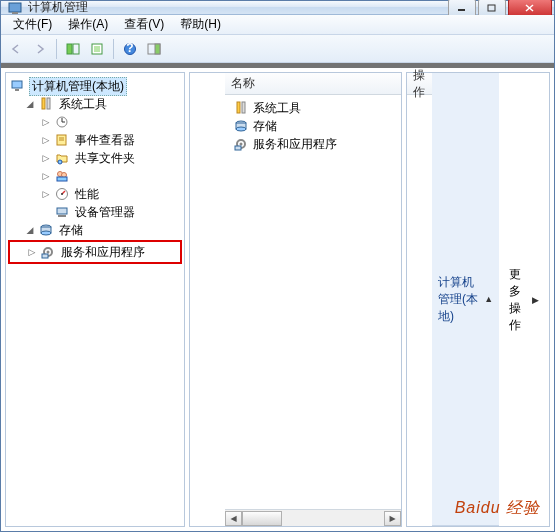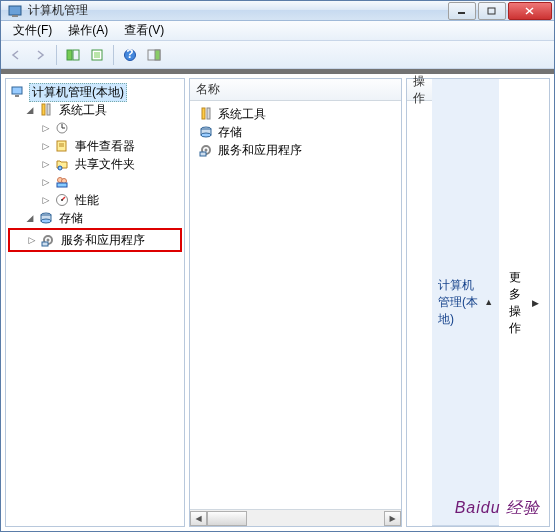--- a/index.html
+++ b/index.html
@@ -1,33 +1,33 @@
 <!DOCTYPE html>
 <html><head>
 <meta charset="utf-8">
 <style>
   * { box-sizing: border-box; margin: 0; padding: 0; font-family: "Microsoft YaHei", "SimSun", sans-serif; font-size: 12px; }
   body { background: #fff; }
   .window { width: 555px; height: 532px; border: 1px solid #5a7ca8; background: #fff; display: flex; flex-direction: column; }
-  .titlebar { height: 20px; background: linear-gradient(to bottom, #f5f9fd 0%, #dce8f6 45%, #c7daf0 46%, #d5e4f4 100%); display: flex; align-items: center; padding: 0 2px 0 6px; border-bottom: 1px solid #9fb9d8; }
+  .titlebar { height: 14px; background: linear-gradient(to bottom, #f5f9fd 0%, #dce8f6 45%, #c7daf0 46%, #d5e4f4 100%); display: flex; align-items: center; padding: 0 2px 0 6px; border-bottom: 1px solid #9fb9d8; }
   .titlebar .icon { width: 16px; height: 16px; margin-right: 5px; }
   .titlebar .title { flex: 1; color: #222; }
   .winbtns { display: flex; gap: 0; }
   .winbtn { width: 28px; height: 18px; border: 1px solid #a0a0a0; background: linear-gradient(#f2f6fb,#d4e2f0); border-radius: 2px; margin-left: 2px; display:flex; align-items:center; justify-content:center; cursor:default; }
   .winbtn.close { width: 44px; background: linear-gradient(#e77,#c33); border-color:#a22; color:#fff; }
   .winbtn svg { display:block; }
   .menubar { height: 20px; background: linear-gradient(#fafcfe,#e8f0f9); display:flex; align-items:center; padding: 0 4px; border-bottom:1px solid #c8d6e8; }
   .menuitem { padding: 2px 8px; cursor:default; }
   .toolbar { height: 28px; background: linear-gradient(#f5f9fd,#e3edf8); display:flex; align-items:center; padding: 0 4px; border-bottom:1px solid #c8d6e8; gap:2px; }
   .tbtn { width:22px; height:22px; border:1px solid transparent; display:flex;align-items:center;justify-content:center; border-radius:2px; }
   .tbtn.disabled { opacity:0.4; }
   .tsep { width:1px; height:20px; background:#b8c8dc; margin:0 3px; }
   .body { flex:1; display:flex; border-top:5px solid #737373; min-height:0; }
   .tree-pane { width:180px; border:1px solid #b8c8dc; margin:4px 2px 4px 4px; background:#fff; overflow:auto; }
-  .list-pane { flex:1; border:1px solid #b8c8dc; margin:4px 2px; background:#fff; display:flex; flex-direction:column; min-height:0; }
+  .list-pane { flex:1; border:1px solid #b8c8dc; margin:4px 2px; background:#fff; display:flex; flex-direction:column; min-height:0;padding-left:35px; }
   .actions-pane { width:144px; border:1px solid #b8c8dc; margin:4px 4px 4px 2px; background:#fff; display:flex; flex-direction:row; }
   .col-header { height:22px; background:linear-gradient(#fdfdfe,#eef3f8); border-bottom:1px solid #d0d8e0; display:flex; align-items:center; padding:0 6px; color:#333; }
   .tree { padding:4px 2px; }
   .trow { display:flex; align-items:center; height:18px; white-space:nowrap; cursor:default; }
   .trow .exp { width:12px; height:12px; display:inline-flex; align-items:center; justify-content:center; margin-right:2px; color:#666; font-size:9px; }
   .trow .ticon { width:16px; height:16px; margin-right:3px; display:inline-flex; align-items:center; justify-content:center; }
   .trow.selected .lbl { background:#cde8ff; border:1px dotted #7aa; padding:0 2px; }
   .trow .lbl { padding:0 2px; }
   .indent0 { padding-left:2px; }
   .indent1 { padding-left:16px; }
@@ -36,21 +36,21 @@
   .list-body { flex:1; overflow:auto; padding:4px; }
   .lrow { display:flex; align-items:center; height:18px; padding:0 4px; cursor:default; }
   .lrow .licon { width:16px; height:16px; margin-right:4px; display:inline-flex; align-items:center; justify-content:center; }
   .hscroll { height:17px; border-top:1px solid #d0d8e0; background:#f0f0f0; display:flex; align-items:center; }
   .hscroll .arrow { width:17px; height:15px; background:linear-gradient(#fdfdfd,#e0e0e0); border:1px solid #b0b0b0; display:flex;align-items:center;justify-content:center; font-size:8px; color:#555; }
   .hscroll .thumb { width:40px; height:15px; background:linear-gradient(#fdfdfd,#d8d8d8); border:1px solid #b0b0b0; margin-left:0; }
   .hscroll .track { flex:1; }
   .action-section { background:#e8f0fa; border-bottom:1px solid #c8d6e8; padding:3px 6px; color:#15428b; display:flex; align-items:center; justify-content:space-between; }
   .action-item { padding:12px 10px; display:flex; align-items:center; cursor:default; }
   .chev { font-size:9px; color:#333; }
-  .watermark { position:absolute; right:14px; bottom:12px; color:#701a75; font-size:16px; font-style:italic; pointer-events:none; letter-spacing:1px;text-align:right;}
+  .watermark { position:absolute; right:14px; bottom:12px; color:#c2410c; font-size:16px; font-style:italic; pointer-events:none; letter-spacing:1px;text-align:right;}
   .frame { position:relative; }
 </style>
 </head>
 <body>
 
 <div class="window frame">
   <div class="titlebar">
     <span class="icon">
       <svg width="16" height="16">
           <rect x="2" y="3" width="12" height="9" fill="#6aa0d8" stroke="#2a5a8a"></rect>
@@ -75,20 +75,21 @@
             <line x1="8" y1="1" x2="1" y2="7" stroke="#fff" stroke-width="1.5"></line>
           </svg>
         </div>
     </div>
   </div>
 
   <div class="menubar">
     <div class="menuitem">文件(F)</div>
     <div class="menuitem">操作(A)</div>
     <div class="menuitem">查看(V)</div>
+    <div class="menuitem">帮助(H)</div>
   </div>
 
   <div class="toolbar">
     <div class="tbtn disabled">
         <svg width="14" height="14">
           <path d="M9 3 L4 7 L9 11" fill="none" stroke="#336" stroke-width="1.5"></path>
         </svg>
       </div>
     <div class="tbtn disabled">
         <svg width="14" height="14">
@@ -192,20 +193,30 @@
         <div class="trow indent2">
           <span class="exp">▷</span>
           <span class="ticon">
               <svg width="14" height="14">
                 <circle cx="7" cy="7" r="5.5" fill="#fff" stroke="#888"></circle>
                 <line x1="7" y1="7" x2="10" y2="4" stroke="#d33" stroke-width="1.5"></line>
                 <circle cx="7" cy="7" r="1" fill="#333"></circle>
               </svg>
             </span>
           <span class="lbl">性能</span>
+        </div>
+        <div class="trow indent2">
+          <span class="exp"></span>
+          <span class="ticon">
+              <svg width="14" height="14">
+                <rect x="2" y="3" width="10" height="6" fill="#cde" stroke="#369"></rect>
+                <rect x="3" y="10" width="8" height="2" fill="#888"></rect>
+              </svg>
+            </span>
+          <span class="lbl">设备管理器</span>
         </div>
         <div class="trow indent1">
           <span class="exp">◢</span>
           <span class="ticon">
               <svg width="14" height="14">
                 <ellipse cx="7" cy="4" rx="5" ry="2" fill="#cde" stroke="#369"></ellipse>
                 <rect x="2" y="4" width="10" height="6" fill="#cde" stroke="#369"></rect>
                 <ellipse cx="7" cy="10" rx="5" ry="2" fill="#9cf" stroke="#369"></ellipse>
               </svg>
             </span>

